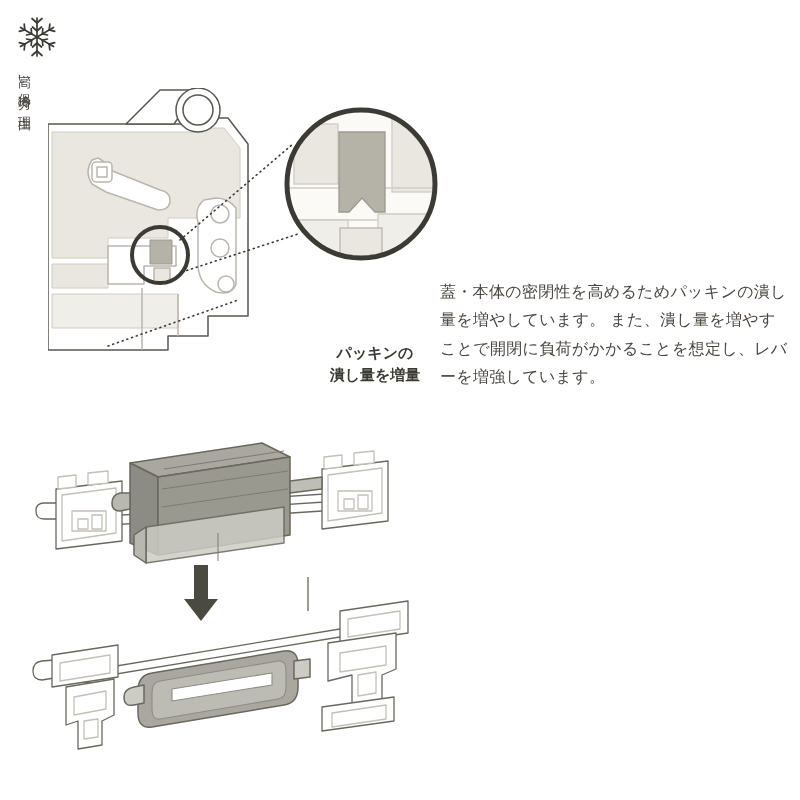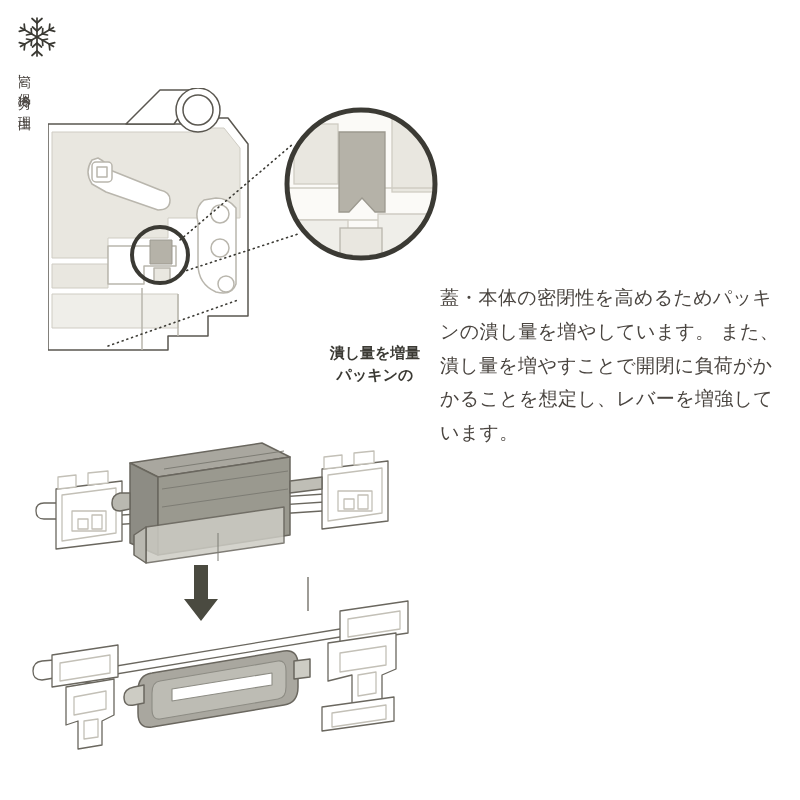--- a/index.html
+++ b/index.html
@@ -73,21 +73,21 @@
     font-weight: bold;
     font-size: 15px;
     line-height: 1.45;
     color: #3b3a34;
   }
   .body-text-one {
     position: absolute;
     left: 440px; top: 182px;
     width: 350px;
     font-family: "Liberation Sans", "DejaVu Sans", sans-serif;
-    font-size: 19px;
+    font-size: 16px;
     line-height: 1.78;
     letter-spacing: 0.3px;
     color: #4a4540;
   }
 
   
   .section-two {
     position: absolute;
     left: 0; top: 415px;
     width: 800px; height: 385px;
@@ -212,22 +212,22 @@
           <path d="M330,126 L392,126 L392,170 L330,170 Z" fill="#efeee9" stroke="#cfccc3" stroke-width="1.3"></path>
 
           <rect x="292" y="140" width="42" height="42" fill="#e9e7e0" stroke="#b9b6ad" stroke-width="1.3"></rect>
         </g>
         <circle cx="313" cy="96" r="74" fill="none" stroke="#3b3a34" stroke-width="5"></circle>
       </g>
     </svg>
   </div>
 
   <div class="callout-label">
+    <div>パッキンの</div>
     <div>潰し量を増量</div>
-    <div>パッキンの</div>
   </div>
 
   <p class="body-text-one">蓋・本体の密閉性を高めるためパッキンの潰し量を増やしています。
 また、潰し量を増やすことで開閉に負荷がかかることを想定し、レバーを増強しています。</p>
 </div>
 
 <div class="section-two">
   <div class="lever-figure">
     <svg viewBox="0 0 400 370" width="400" height="370">
 

